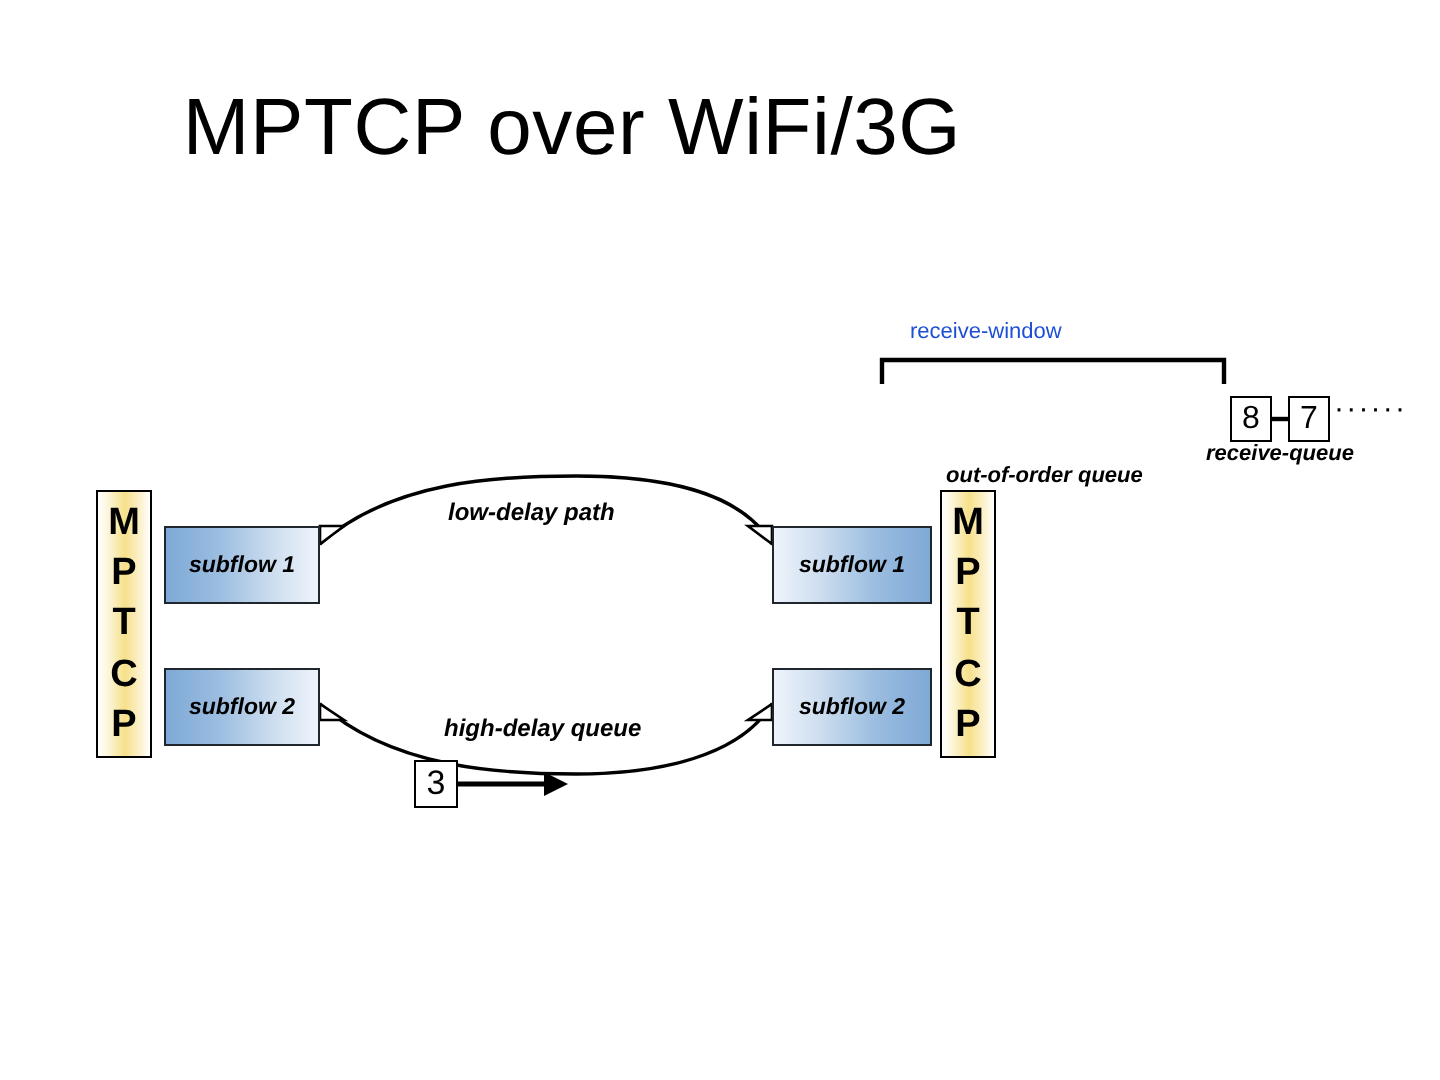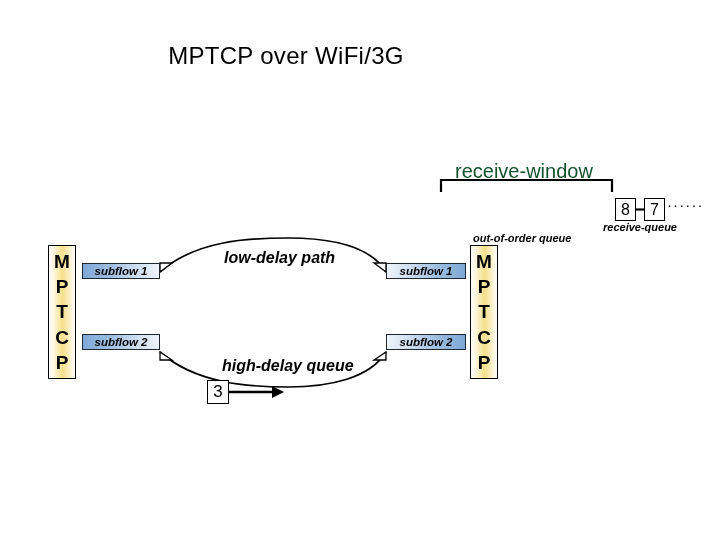--- a/index.html
+++ b/index.html
@@ -16,21 +16,21 @@
   }
 
   
   #slide-title {
     position: absolute;
     left: 0;
     top: 42px;
     width: 572px;
     text-align: center;
     font-family: "Liberation Sans", sans-serif;
-    font-size: 24px;
+    font-size: 40px;
     font-weight: normal;
     color: #000000;
     letter-spacing: 0.3px;
     white-space: nowrap;
   }
 
   
   #diagram {
     position: absolute;
     left: 0;
@@ -69,21 +69,21 @@
     font-weight: bold;
     line-height: 1;
     color: #000000;
   }
   #mptcp-left  { left: 48px;  top: 245px; }
   #mptcp-right { left: 470px; top: 245px; }
 
   
   .subflow {
     position: absolute;
-    height: 16px;
+    height: 39px;
     border: 1.4px solid #20262e;
     box-sizing: border-box;
     display: flex;
     align-items: center;
     justify-content: center;
     font-family: "Liberation Sans", sans-serif;
     font-style: italic;
     font-size: 11.5px;
     font-weight: bold;
     color: #000000;
@@ -100,37 +100,37 @@
   #subflow-left-2  { left: 82px;  top: 334px; width: 78px; }
   #subflow-right-1 { left: 386px; top: 263px; width: 80px; }
   #subflow-right-2 { left: 386px; top: 334px; width: 80px; }
 
   
   .path-label {
     position: absolute;
     font-family: "Liberation Sans", sans-serif;
     font-style: italic;
     font-weight: bold;
-    font-size: 16px;
+    font-size: 12px;
     color: #000000;
     white-space: nowrap;
     z-index: 3;
   }
   #label-low-delay  { left: 224px; top: 249px; }
   #label-high-delay { left: 222px; top: 357px; }
 
   
   #receive-window-label {
     position: absolute;
     left: 455px;
     top: 160px;
     font-family: "Liberation Sans", sans-serif;
-    font-size: 20px;
+    font-size: 11px;
     font-weight: normal;
-    color: #14532d;
+    color: #1d4ed8;
     white-space: nowrap;
     z-index: 3;
   }
 
   
   .queue-label {
     position: absolute;
     font-family: "Liberation Sans", sans-serif;
     font-style: italic;
     font-weight: bold;

